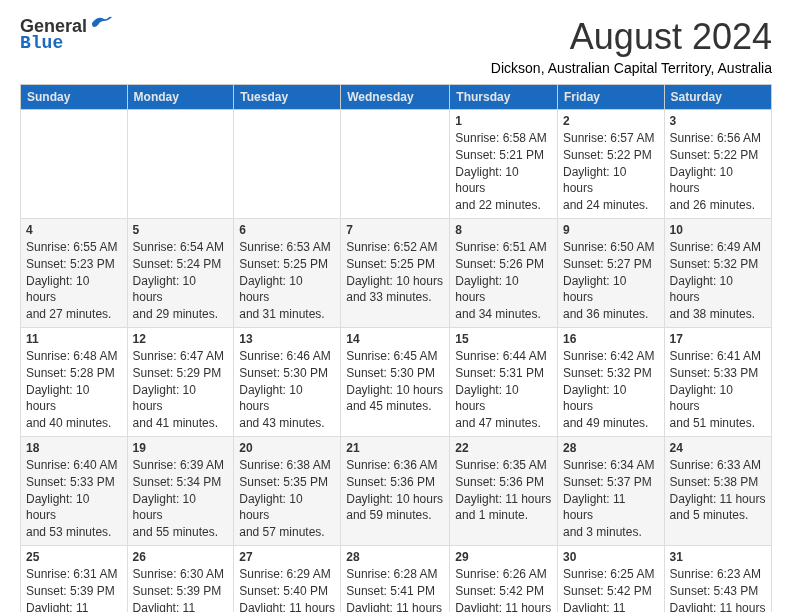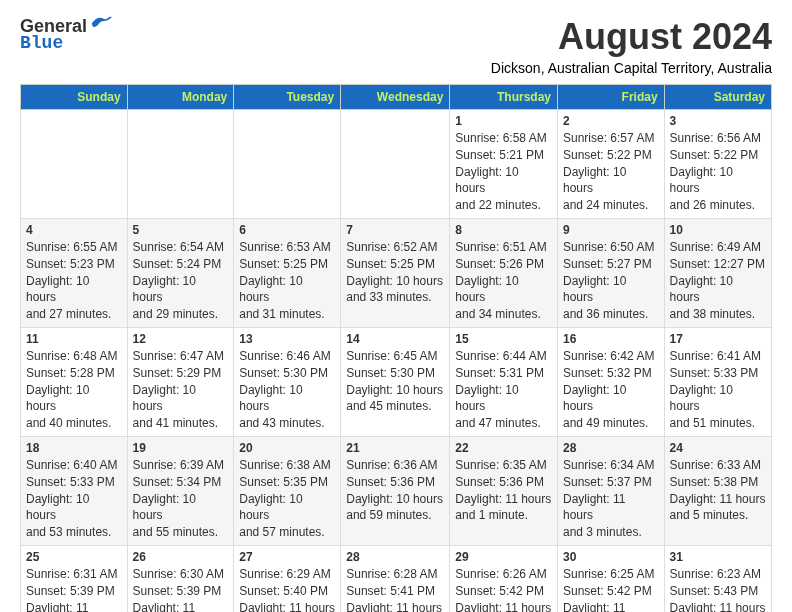--- a/index.html
+++ b/index.html
@@ -19,40 +19,40 @@
     .logo {
       display: flex;
       flex-direction: column;
       align-items: flex-start;
     }
     .title-area {
       text-align: right;
     }
     .main-title {
       font-size: 36px;
-      font-weight: bold;
+      font-weight: normal;
       color: #333;
     }
     .subtitle {
       font-size: 14px;
       color: #000000;
       margin-top: 2px;
     }
     .calendar {
       width: 100%;
       border-collapse: collapse;
       margin-top: 8px;
     }
     .calendar thead th {
       background: #1a6abf;
-      color: #bef264;
+      color: #e5e5e5;
       font-size: 12px;
       font-weight: bold;
       padding: 5px 6px;
-      text-align: right;
+      text-align: left;
       border: 1px solid #ccc;
     }
     .calendar tbody td {
       vertical-align: top;
       border: 1px solid #ddd;
       padding: 4px 5px;
       font-size: 10px;
       color: #333;
       width: 113px;
       min-height: 80px;
@@ -185,21 +185,21 @@
         <td>
           <span class="day-number">9</span>
           <div class="day-info" style="white-space: pre-line;">Sunrise: 6:50 AM
 Sunset: 5:27 PM
 Daylight: 10 hours
 and 36 minutes.</div>
         </td>
         <td>
           <span class="day-number">10</span>
           <div class="day-info" style="white-space: pre-line;">Sunrise: 6:49 AM
-Sunset: 12:27 PM
+Sunset: 5:32 PM
 Daylight: 10 hours
 and 38 minutes.</div>
         </td>
       </tr>
       <tr>
         <td>
           <span class="day-number">11</span>
           <div class="day-info" style="white-space: pre-line;">Sunrise: 6:48 AM
 Sunset: 5:28 PM
 Daylight: 10 hours

